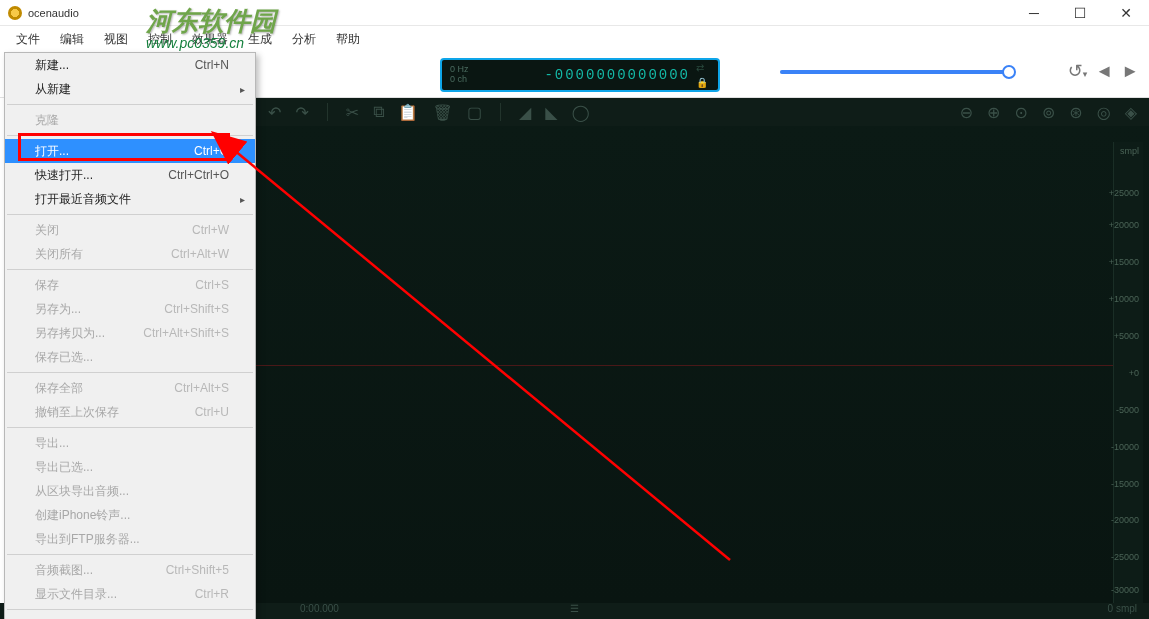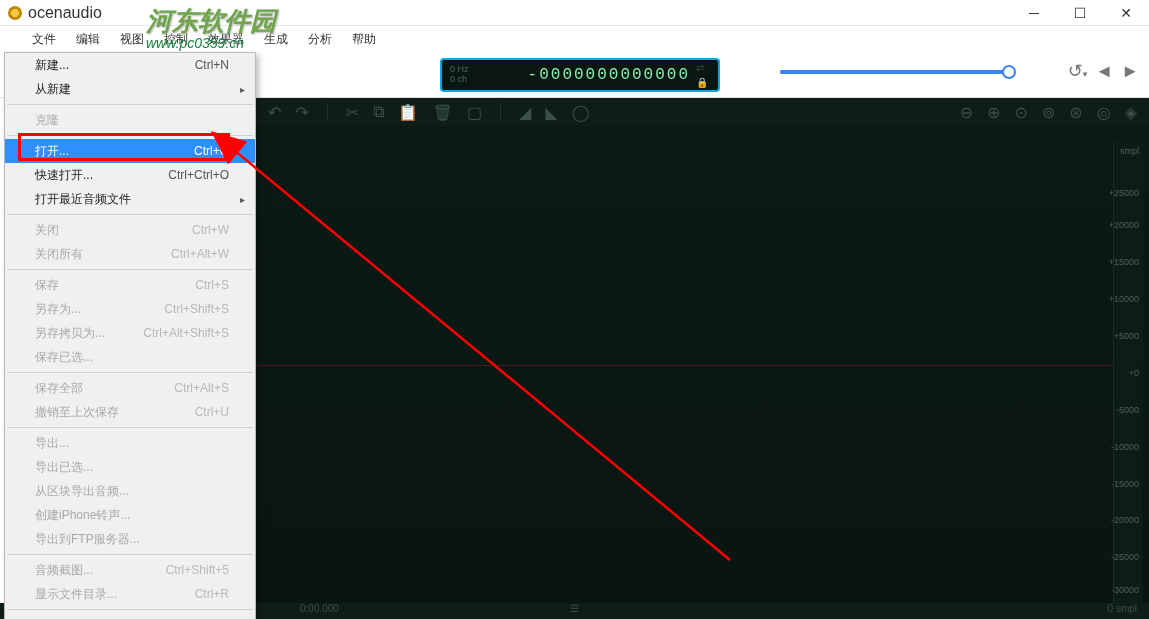--- a/index.html
+++ b/index.html
@@ -1,38 +1,38 @@
 <!DOCTYPE html>
 <html><head>
 <meta charset="utf-8">
 <style>
   * { box-sizing: border-box; margin: 0; padding: 0; font-family: "Microsoft YaHei", "Segoe UI", sans-serif; }
   body { width: 1149px; height: 619px; overflow: hidden; background: #fff; position: relative; }
 
   
   .titlebar { height: 26px; display: flex; align-items: center; padding: 0 8px; background: #fff; border-bottom: 1px solid #e8e8e8; }
   .titlebar .app-icon { width: 14px; height: 14px; background: radial-gradient(#f7c948 40%, #c08a00 41%); border-radius: 50%; margin-right: 6px; }
-  .titlebar .title { font-size: 16px; color: #333; }
+  .titlebar .title { font-size: 11px; color: #333; }
   .win-controls { position: absolute; right: 0; top: 0; height: 26px; display: flex; }
   .win-controls div { width: 46px; height: 26px; display:flex; align-items:center; justify-content:center; font-size:14px; color:#333; }
 
   
   .watermark { position:absolute; top:4px; left:146px; text-align:left; pointer-events:none; z-index:5; }
   .watermark .wm1 { font-size:26px; font-weight:bold; color:#6fa54a; text-shadow:1px 1px 2px rgba(0,0,0,.3); font-style:italic; }
   .watermark .wm2 { font-size:14px; color:#15803d; margin-top:-4px; font-style:italic; }
 
   
-  .menubar { height: 26px; display:flex; align-items:center; padding:0 22px; background:#fff; font-size:12px; }
+  .menubar { height: 26px; display:flex; align-items:center; padding:0 6px; background:#fff; font-size:12px; }
   .menubar span { padding:4px 10px; color:#333; }
 
   
   .toolstrip { height:46px; background:#fff; display:flex; align-items:center; position:relative; border-bottom:1px solid #e0e0e0; }
   .display-box { position:absolute; left:440px; top:6px; width:280px; height:34px; background:#0a1612; border:2px solid #0ea5e9; border-radius:4px; display:flex; align-items:center; padding:0 8px; }
   .display-box .hzch { font-size:9px; color:#4a6b5f; line-height:1.1; }
-  .display-box .digits { flex:1; text-align:right; font-family:"Courier New",monospace; font-size:16px; letter-spacing:2px; color:#86efac; }
+  .display-box .digits { flex:1; text-align:right; font-family:"Courier New",monospace; font-size:14px; letter-spacing:2px; color:#14b8a6; }
   .display-box .lock { width:14px; margin-left:6px; color:#2a4a3e; font-size:10px; display:flex; flex-direction:column; gap:4px; }
   .slider-area { position:absolute; left:780px; top:18px; width:230px; height:4px; background:#d0d8df; border-radius:2px; }
   .slider-area .fill { width:100%; height:100%; background:#3a82f7; border-radius:2px; }
   .slider-area .thumb { position:absolute; right:-6px; top:-5px; width:14px; height:14px; background:#fff; border:2px solid #3a82f7; border-radius:50%; }
   .right-icons { position:absolute; right:10px; top:8px; display:flex; gap:8px; align-items:center; color:#777; }
   .right-icons div { font-size:18px; }
 
   
   .darkbar { position:absolute; left:256px; right:0; top:98px; height:28px; background:#0f1d18; display:flex; align-items:center; gap:14px; padding:0 12px; color:#3a5048; font-size:16px; }
   .darkbar .sep { width:1px; height:18px; background:#22342c; margin:0 4px; }

